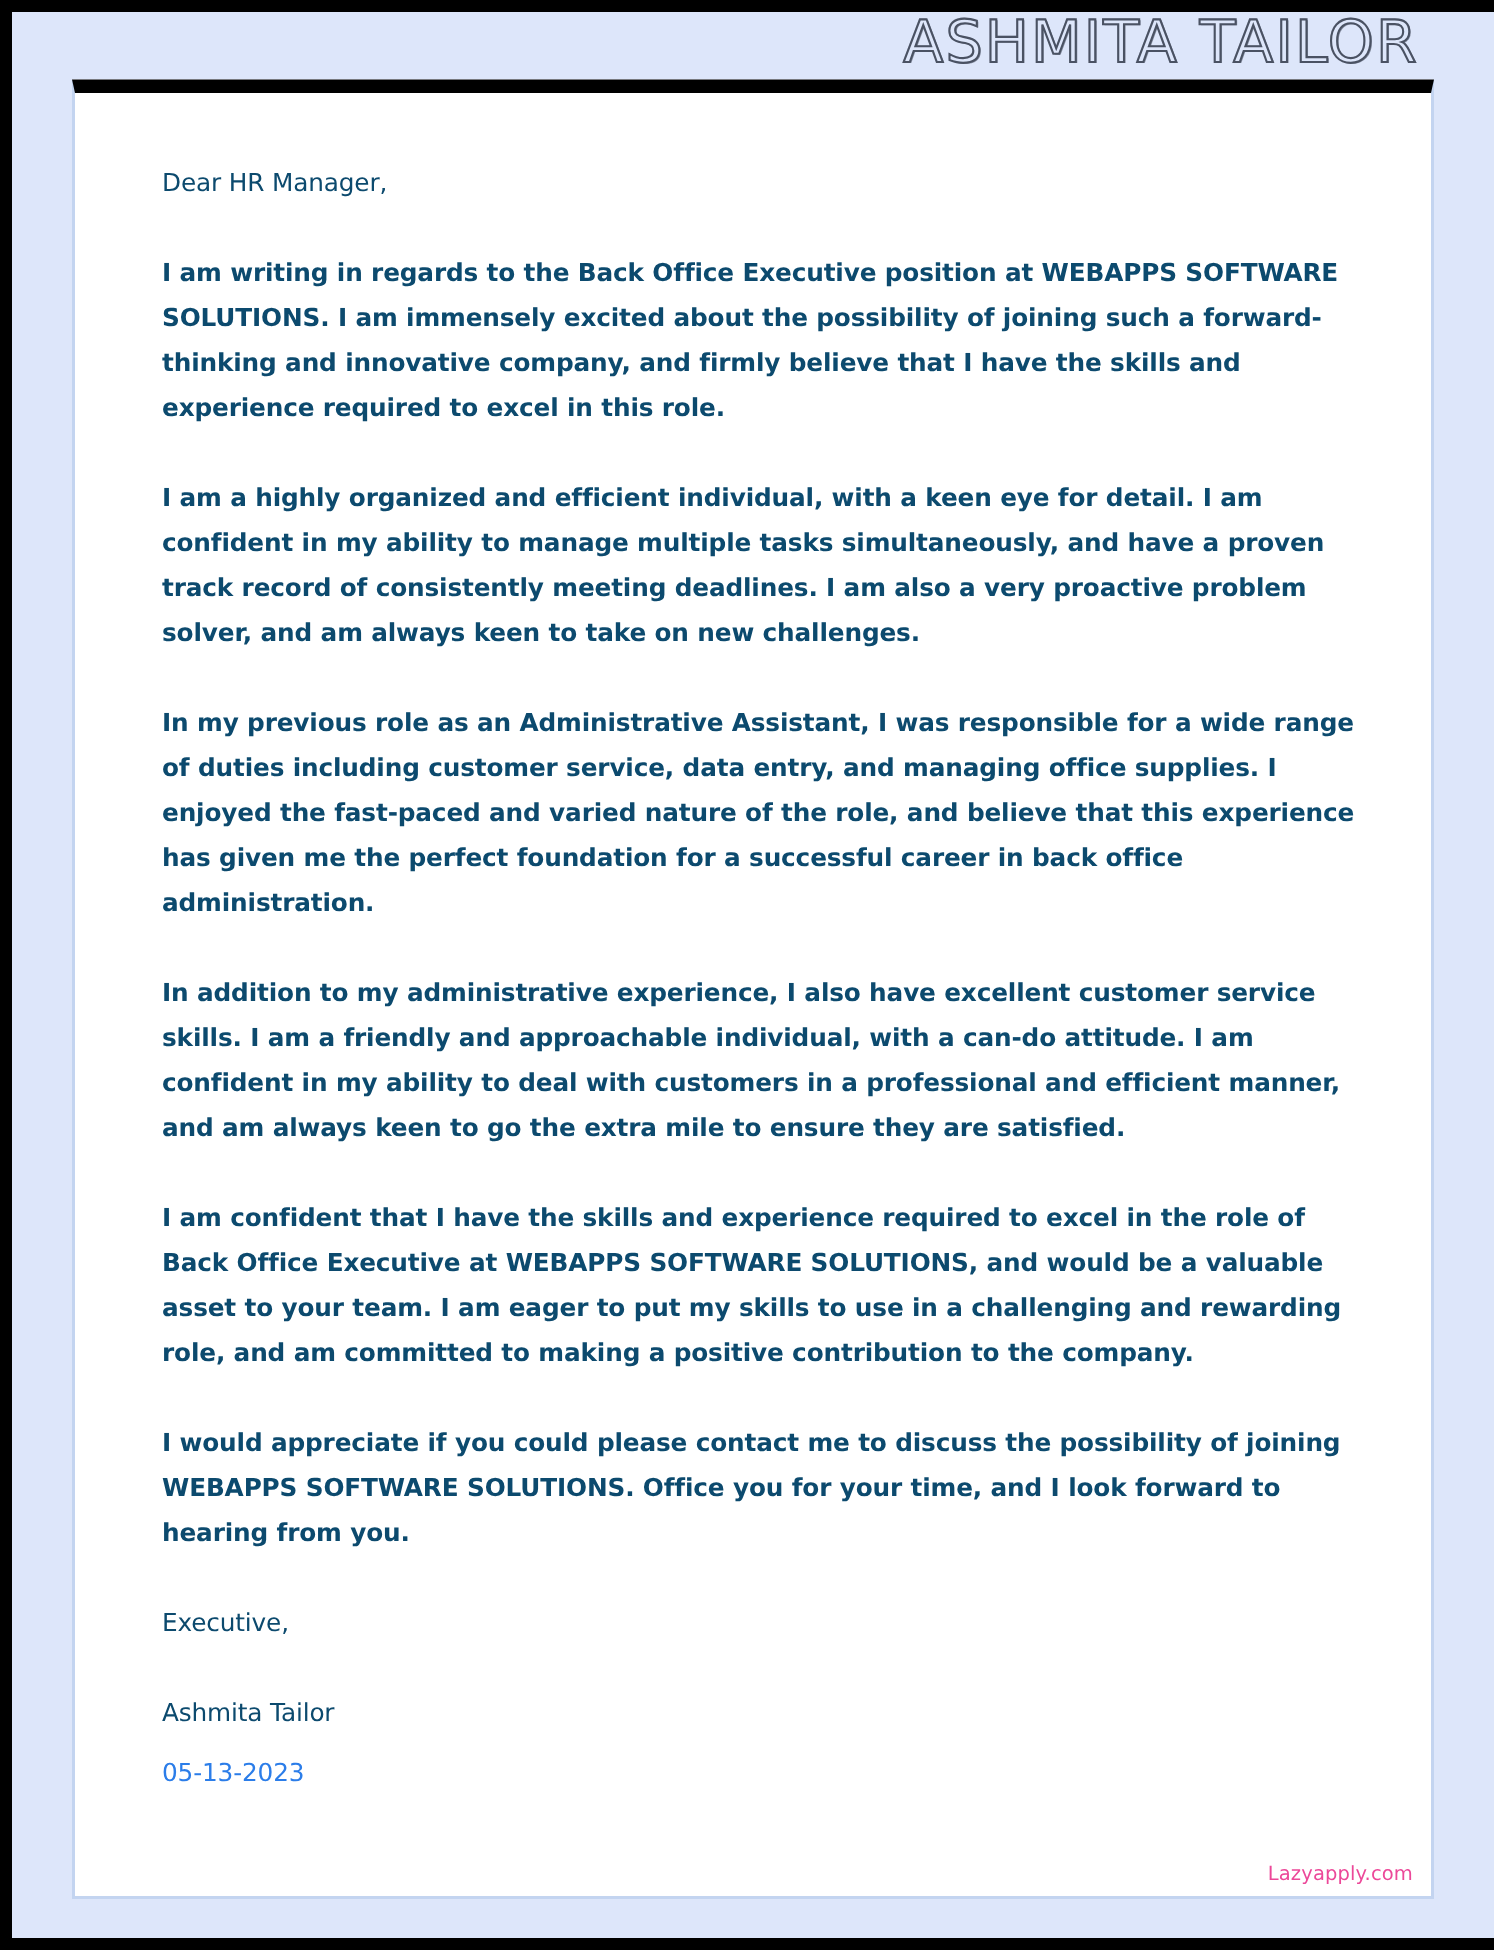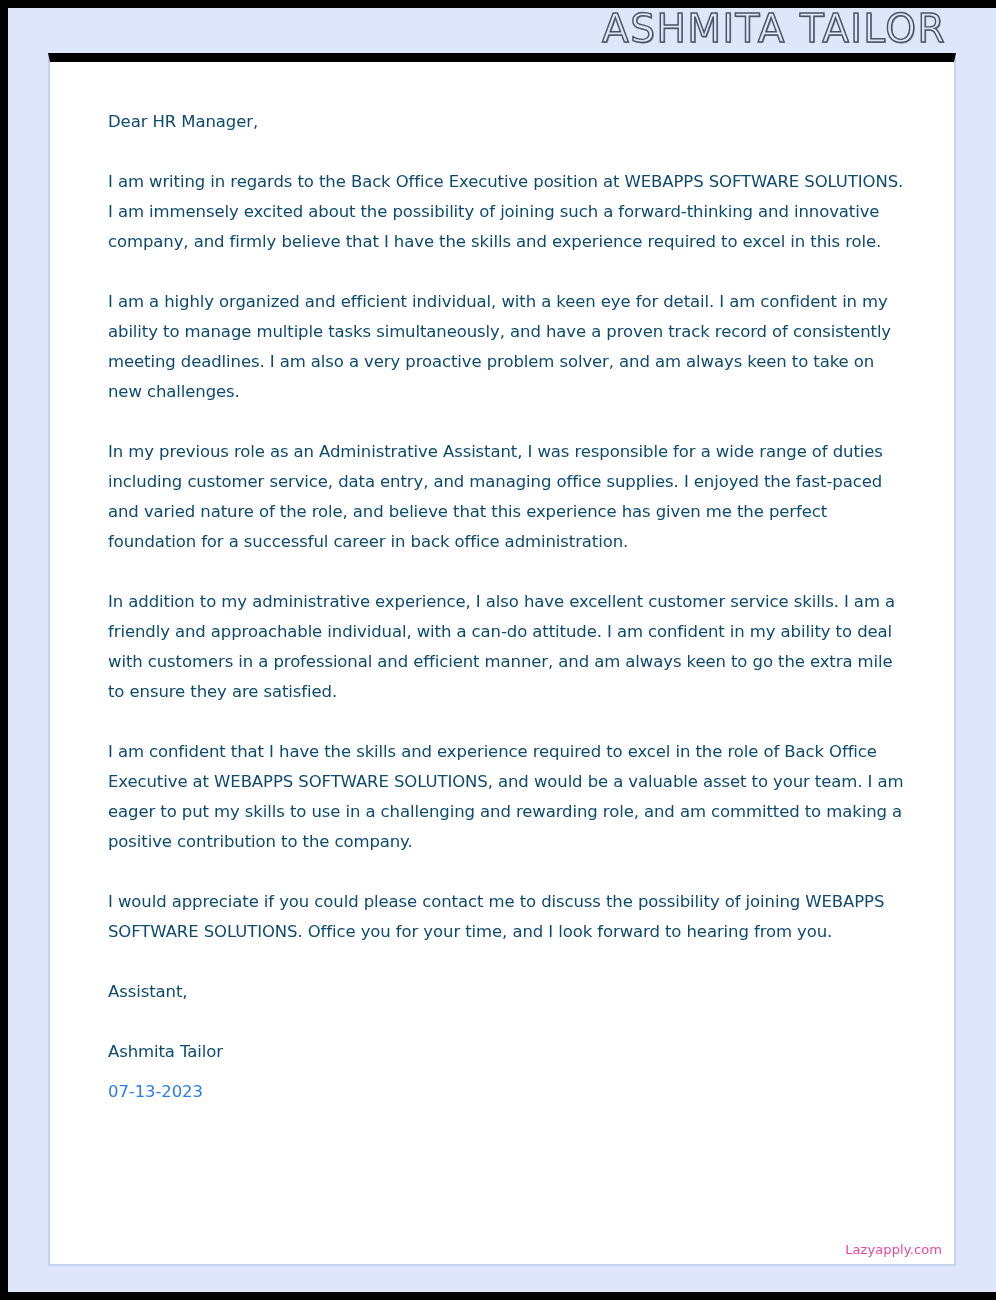--- a/index.html
+++ b/index.html
@@ -100,20 +100,21 @@
     text-align: left;
     letter-spacing: -0.1px;
   }
 
   .salutation {
     margin-bottom: 30px;
   }
 
   .para {
     margin-bottom: 30px;
+    font-weight: bold;
   }
 
   .closing-line {
     margin-bottom: 30px;
   }
 
   .signature-name {
     margin-bottom: 10px;
   }
 
@@ -157,25 +158,25 @@
         <p class="para">I am a highly organized and efficient individual, with a keen eye for detail. I am confident in my ability to manage multiple tasks simultaneously, and have a proven track record of consistently meeting deadlines. I am also a very proactive problem solver, and am always keen to take on new challenges.</p>
 
         <p class="para">In my previous role as an Administrative Assistant, I was responsible for a wide range of duties including customer service, data entry, and managing office supplies. I enjoyed the fast-paced and varied nature of the role, and believe that this experience has given me the perfect foundation for a successful career in back office administration.</p>
 
         <p class="para">In addition to my administrative experience, I also have excellent customer service skills. I am a friendly and approachable individual, with a can-do attitude. I am confident in my ability to deal with customers in a professional and efficient manner, and am always keen to go the extra mile to ensure they are satisfied.</p>
 
         <p class="para">I am confident that I have the skills and experience required to excel in the role of Back Office Executive at WEBAPPS SOFTWARE SOLUTIONS, and would be a valuable asset to your team. I am eager to put my skills to use in a challenging and rewarding role, and am committed to making a positive contribution to the company.</p>
 
         <p class="para">I would appreciate if you could please contact me to discuss the possibility of joining WEBAPPS SOFTWARE SOLUTIONS. Office you for your time, and I look forward to hearing from you.</p>
 
-        <p class="closing-line">Assistant,</p>
+        <p class="closing-line">Executive,</p>
 
         <p class="signature-name">Ashmita Tailor</p>
 
-        <p class="signature-date">07-13-2023</p>
+        <p class="signature-date">05-13-2023</p>
 
       </div>
 
       <div class="footer-watermark">Lazyapply.com</div>
     </div>
 
   </div>
 </div>
 
 </body></html>

